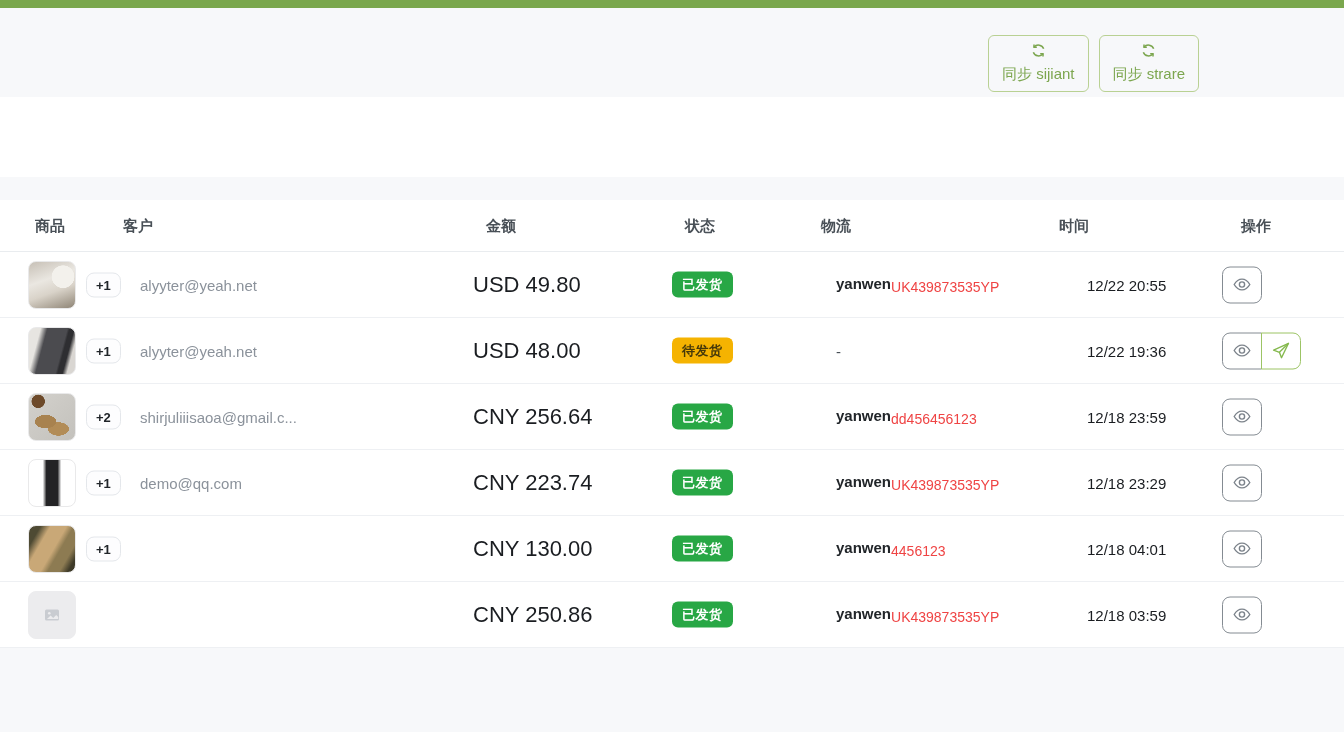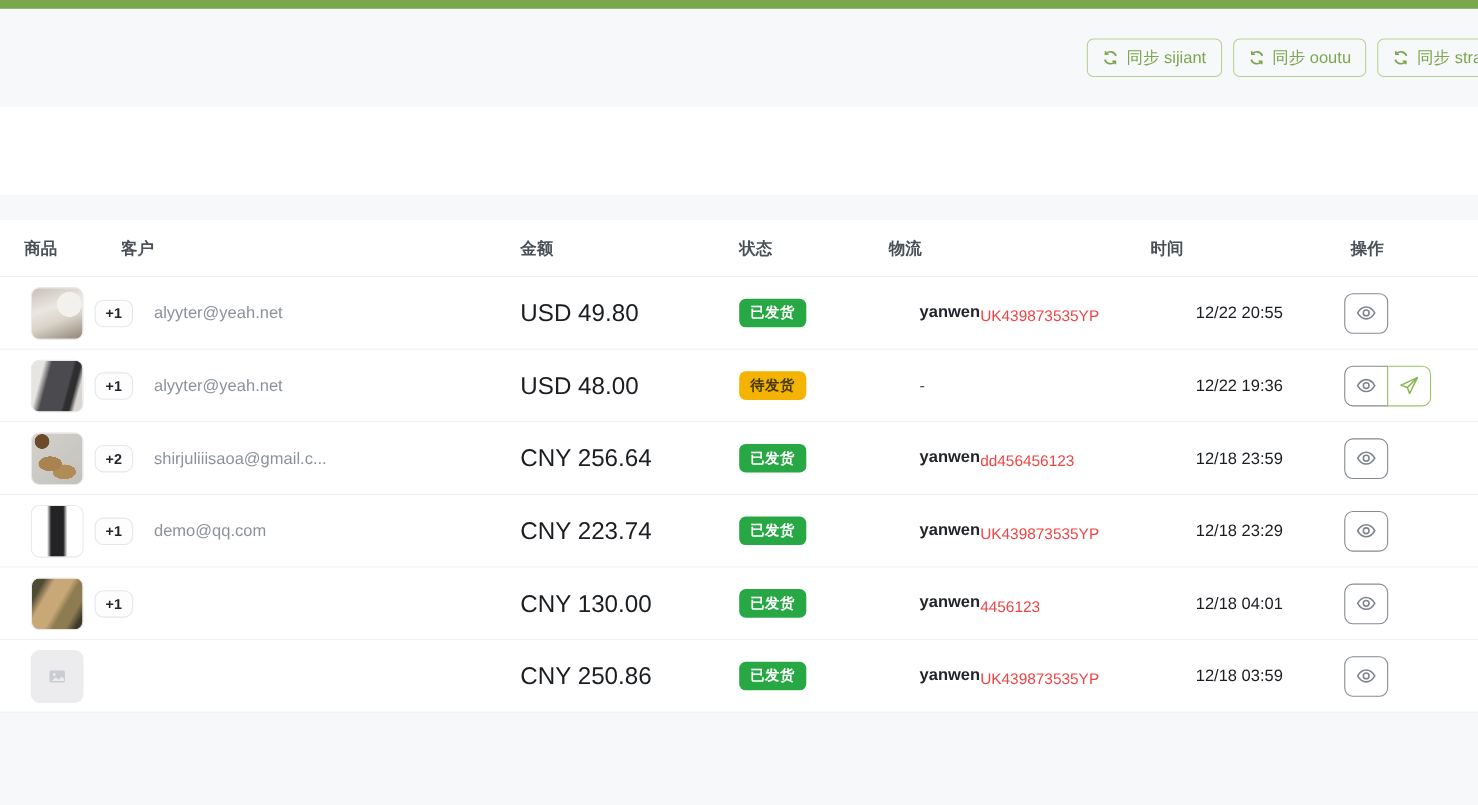--- a/index.html
+++ b/index.html
@@ -11,20 +11,21 @@
   
   .topbar { position:absolute; top:0; left:0; width:1344px; height:8px; background:#7aa74d; }
 
   
   .sync-row { position:absolute; top:35px; left:988px; display:flex; gap:10px; }
   .sync-btn {
     display:flex; align-items:center; gap:7px; white-space:nowrap;
     border:1px solid #b9d193; border-radius:6px; background:transparent;
     color:#7ca64f; font-size:15px; padding:7px 13px; cursor:pointer;
     font-family:inherit;
+    flex-direction:column;
   }
   .sync-btn svg { flex:0 0 auto; }
 
   
   .filter-band { position:absolute; top:97px; left:0; width:1344px; height:80px; background:#ffffff; }
   .search-input {
     position:absolute; top:117px; left:-14px; width:304px; height:40px;
     border:1px solid #d9dde3; border-radius:8px; background:#fff;
     font-size:15px; color:#212529; padding:0 14px 0 6px; outline:none; font-family:inherit;
   }
@@ -37,21 +38,21 @@
   }
   .select .chev { margin-left:auto; display:flex; align-items:center; }
   .select-store { left:310px; }
   .select-status { left:710px; }
   .total-count { position:absolute; top:119px; left:1115px; height:36px; display:flex; align-items:center;
     font-size:17px; color:#50565c; }
 
   
   .orders-table { position:absolute; top:200px; left:0; width:1344px; background:#fff; }
   .thead { position:relative; height:52px; border-bottom:1px solid #e9ecef; }
-  .th { position:absolute; top:50%; transform:translateY(-50%); font-size:15px; font-weight:700; color:#495057; }
+  .th { position:absolute; top:50%; transform:translateY(-50%); font-size:15px; font-weight:700; color:#495057;margin-left:13px; }
   .th-product   { left:22px; }
   .th-customer  { left:110px;text-align:right; }
   .th-amount    { left:473px; }
   .th-status    { left:672px; }
   .th-logistics { left:808px; }
   .th-time      { left:1046px; }
   .th-actions   { left:1228px; }
 
   .tr { position:relative; height:66px; border-bottom:1px solid #eef0f3; background:#fff; }
   .cell { position:absolute; top:50%; transform:translateY(-50%); }
@@ -125,31 +126,20 @@
   </button>
   <button class="sync-btn">
     <span style="display:flex">
       <svg width="15" height="15" viewBox="0 0 16 16" fill="none" stroke="#7ca64f" stroke-width="1.6">
         <path d="M13.5 6.2 A 6 6 0 0 0 3.2 4.4"></path>
           <path d="M2.5 9.8 A 6 6 0 0 0 12.8 11.6"></path>
         <path d="M3.2 1.6 v3 h3"></path>
           <path d="M12.8 14.4 v-3 h-3"></path>
       </svg>
     </span>
-    <span>同步 ooutu</span>
-  </button>
-  <button class="sync-btn">
-    <span style="display:flex">
-      <svg width="15" height="15" viewBox="0 0 16 16" fill="none" stroke="#7ca64f" stroke-width="1.6">
-        <path d="M13.5 6.2 A 6 6 0 0 0 3.2 4.4"></path>
-          <path d="M2.5 9.8 A 6 6 0 0 0 12.8 11.6"></path>
-        <path d="M3.2 1.6 v3 h3"></path>
-          <path d="M12.8 14.4 v-3 h-3"></path>
-      </svg>
-    </span>
     <span>同步 strare</span>
   </button>
 </div>
 
 <div class="filter-band">
   <input class="search-input" type="text" placeholder="…" style="">
   <div class="select select-store">
     <span>全部店铺</span>
     <span class="chev">
       <svg width="14" height="14" viewBox="0 0 14 14" fill="none" stroke="#495057" stroke-width="1.6" stroke-linecap="round">

